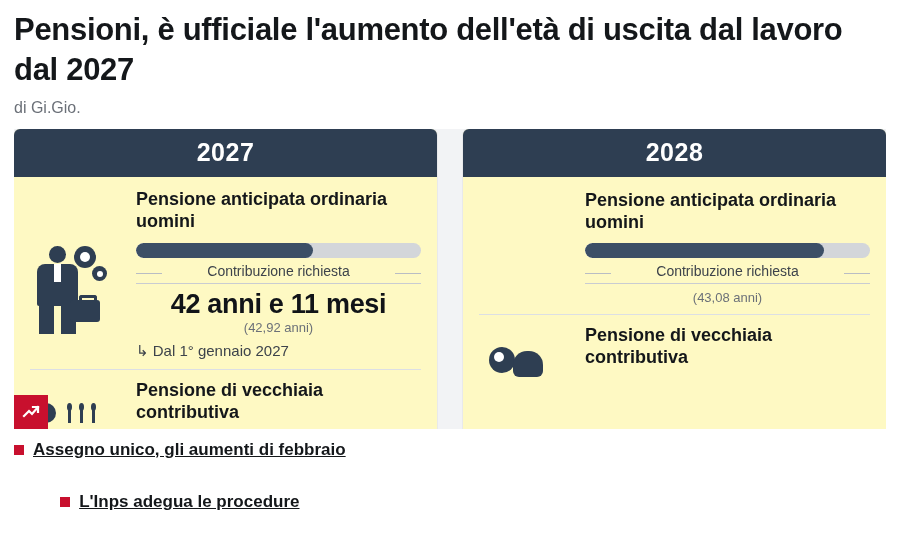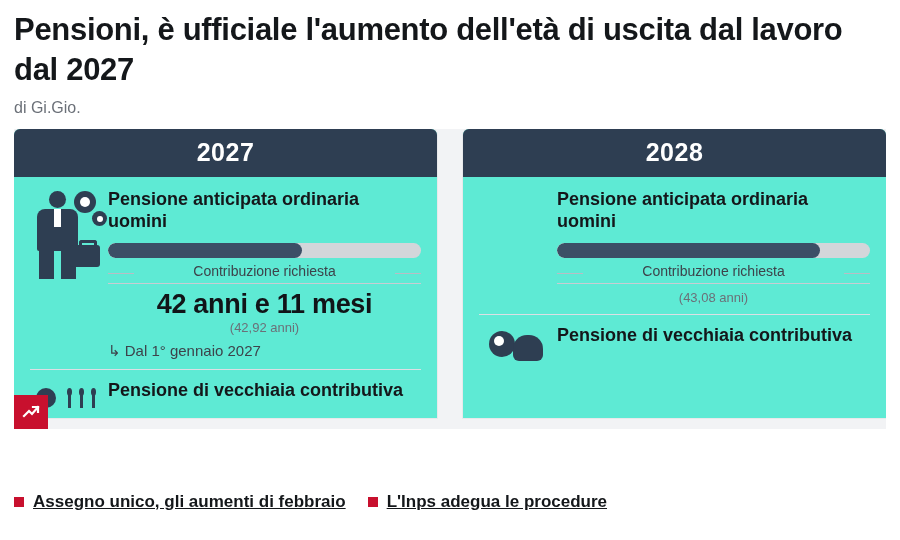--- a/index.html
+++ b/index.html
@@ -58,40 +58,41 @@
   .cards {
     position: absolute;
     top: 0;
     left: 0;
     display: flex;
     gap: 26px;
     padding: 0;
   }
   .card {
     width: 423px;
-    background: #5eead4;
+    background: #fef9c3;
     border-radius: 6px 6px 0 0;
     box-shadow: 0 0 0 1px rgba(0,0,0,0.04);
     overflow: hidden;
   }
   .card-head {
     background: #2e3e52;
     color: #ffffff;
     text-align: center;
     font-size: 25px;
     font-weight: bold;
     letter-spacing: 0.5px;
     padding: 9px 0 10px 0;
   }
   .card-body {
     padding: 10px 16px 0 16px;
   }
   .row {
     display: flex;
-    gap: 0;
+    gap: 28px;
+    align-items: flex-end;
   }
   .figure {
     width: 78px;
     flex: 0 0 78px;
     position: relative;
     height: 118px;
   }
   .content {
     flex: 1 1 auto;
     min-width: 0;
@@ -272,21 +273,22 @@
   }
   .badge svg { display: block; }
 
   
   .footer {
     position: absolute;
     left: 14px;
     bottom: 28px;
     display: flex;
     align-items: center;
-    gap: 22px;
+    gap: 32px;
+    flex-direction: column;
   }
   .flink {
     display: flex;
     align-items: center;
     gap: 9px;
     color: #14171a;
     font-size: 17px;
     font-weight: 600;
     white-space: nowrap;
   }

